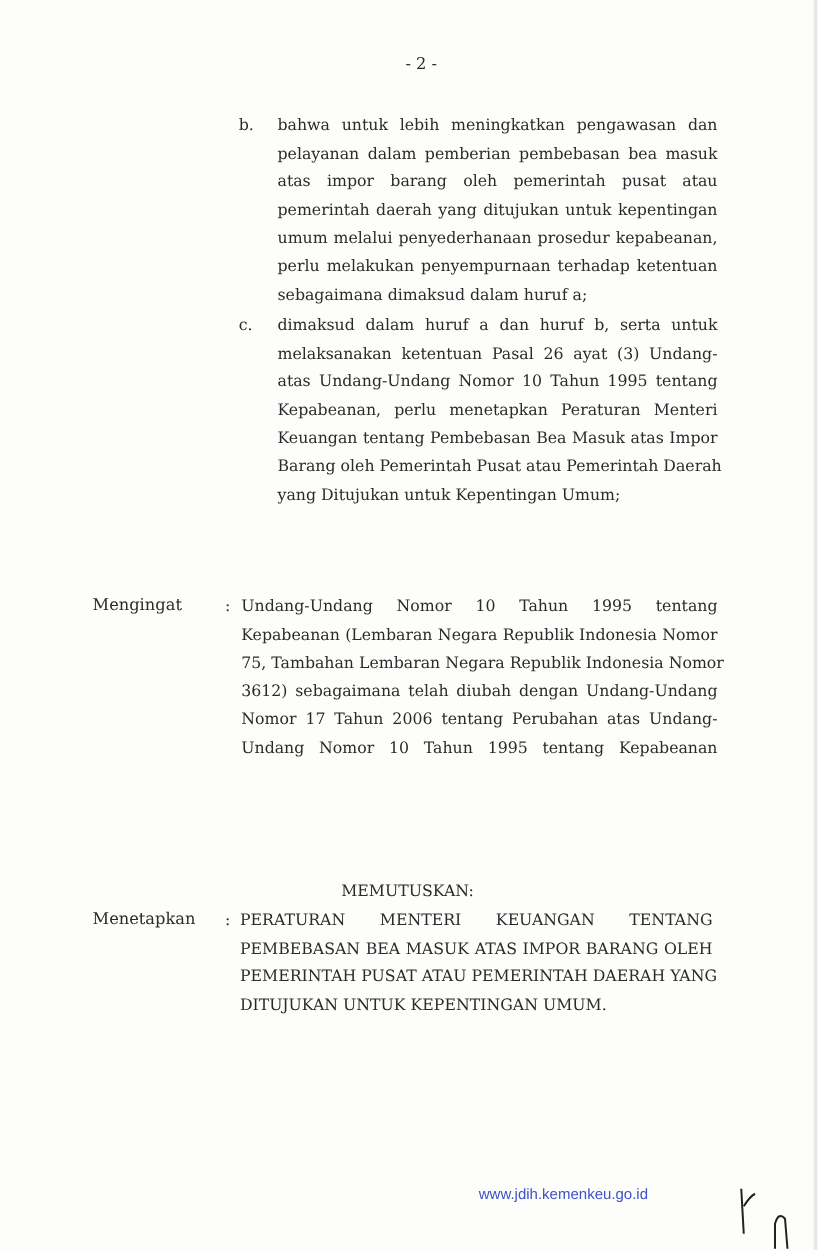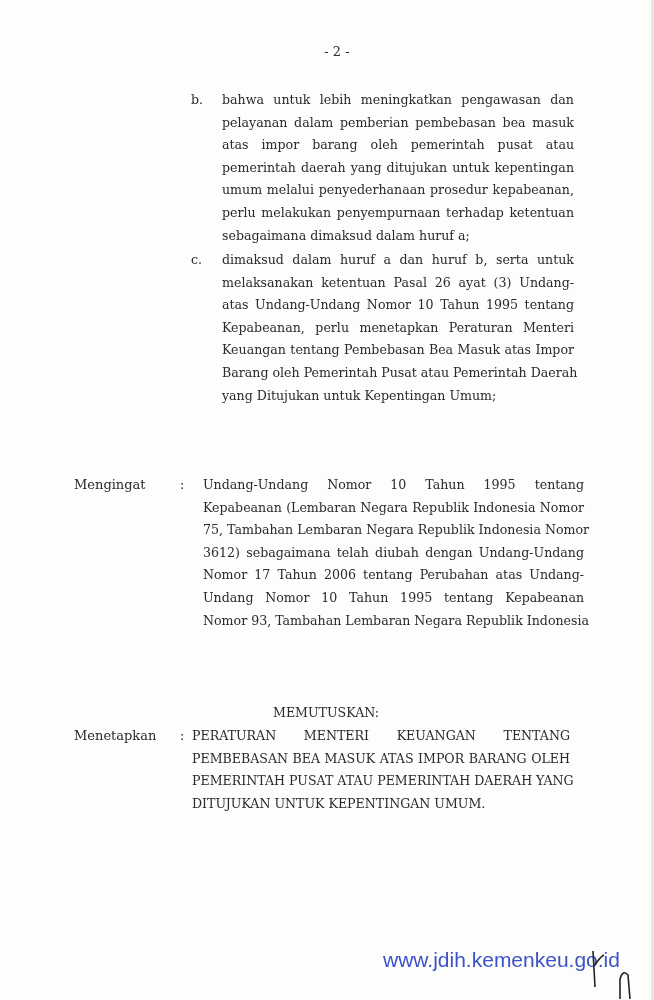--- a/index.html
+++ b/index.html
@@ -19,21 +19,21 @@
     .item-letter { position: absolute; left: 191px; }
     .item-text { position: absolute; left: 222px; width: 352px; }
     .line { display: block; text-align: justify; text-align-last: justify; white-space: nowrap; }
     .line.last { text-align-last: left; }
     .label { position: absolute; left: 74px; font-size: 13px; }
     .colon { position: absolute; left: 180px; font-size: 12.6px; }
     .heading { position: absolute; top: 705px; left: 0; width: 654px; text-align: center; font-size: 12.6px; padding-left: 0; }
     .footer-link {
       position: absolute; left: 383px; top: 948px;
       font-family: "Liberation Sans", sans-serif;
-      font-size: 21px; color: #3c52c8;
+      font-size: 12px; color: #3c52c8;
     }
     .sig { position: absolute; left: 590px; top: 945px; width: 60px; height: 55px; }
     .right-edge { position: absolute; right: 0; top: 0; width: 3px; height: 1000px; background: #e8e8e4; }
   </style>
 </head>
 <body>
 
 <div class="page">
   <div class="page-num">- 2 -</div>
 
@@ -59,28 +59,27 @@
       <span class="line">Kepabeanan, perlu menetapkan Peraturan Menteri</span>
       <span class="line">Keuangan tentang Pembebasan Bea Masuk atas Impor</span>
       <span class="line">Barang oleh Pemerintah Pusat atau Pemerintah Daerah</span>
       <span class="line last">yang Ditujukan untuk Kepentingan Umum;</span>
     </div>
   </div>
 
   <div class="block" style="top:474px; left:0; width:654px;">
     <span class="label">Mengingat</span>
     <span class="colon">:</span>
-    <div class="item-text" style="left:203px; width:381px;">
+    <div class="item-text" style="left:193px; width:381px;">
       <span class="line">Undang-Undang Nomor 10 Tahun 1995 tentang</span>
       <span class="line">Kepabeanan (Lembaran Negara Republik Indonesia Nomor</span>
       <span class="line">75, Tambahan Lembaran Negara Republik Indonesia Nomor</span>
       <span class="line">3612) sebagaimana telah diubah dengan Undang-Undang</span>
       <span class="line">Nomor 17 Tahun 2006 tentang Perubahan atas Undang-</span>
       <span class="line">Undang Nomor 10 Tahun 1995 tentang Kepabeanan</span>
-      <span class="line">Nomor 93, Tambahan Lembaran Negara Republik Indonesia</span>
     </div>
   </div>
 
   <div class="heading" style="padding-left:0;">
     <span style="position:absolute; left:273px;">MEMUTUSKAN:</span>
   </div>
 
   <div class="block" style="top:725px; left:0; width:654px;">
     <span class="label">Menetapkan</span>
     <span class="colon">:</span>

